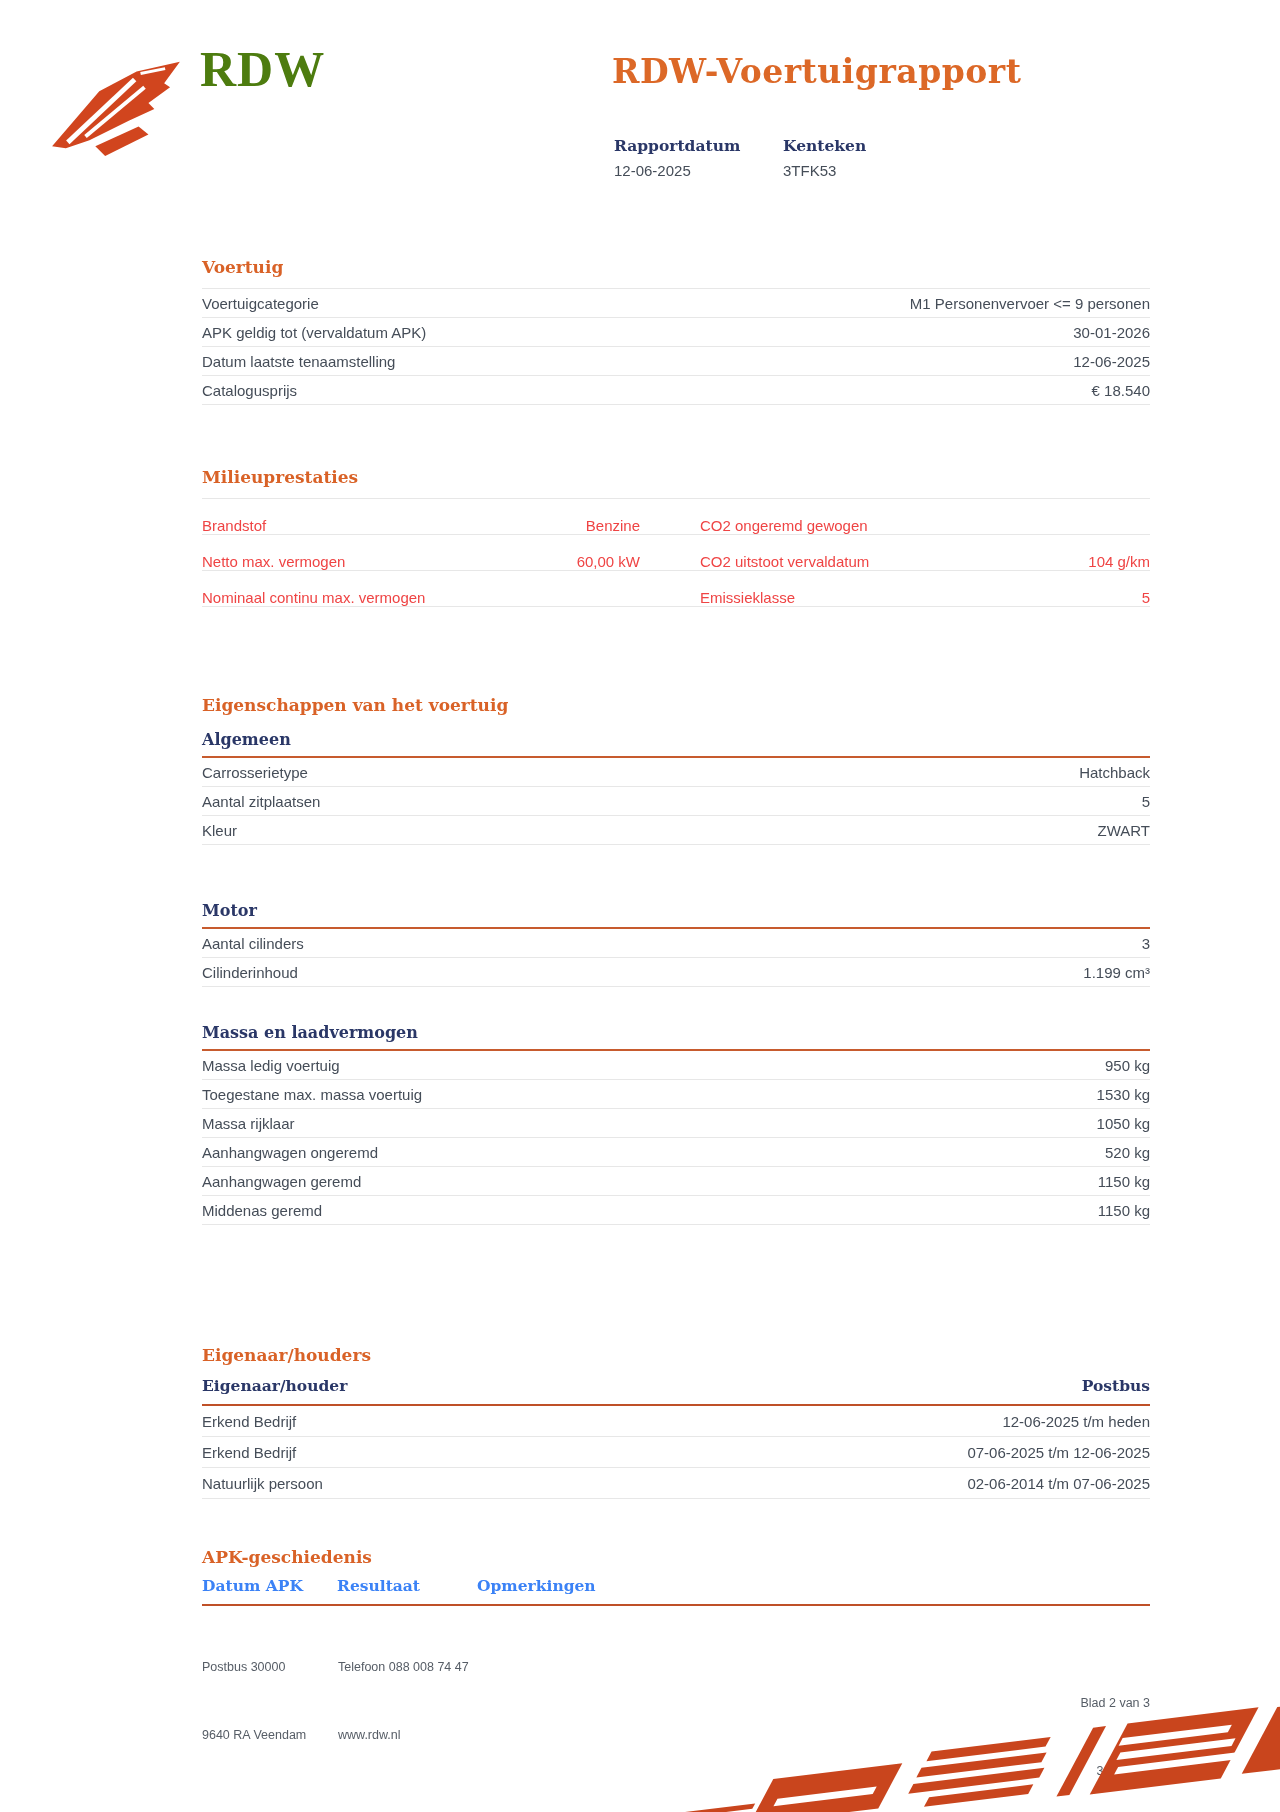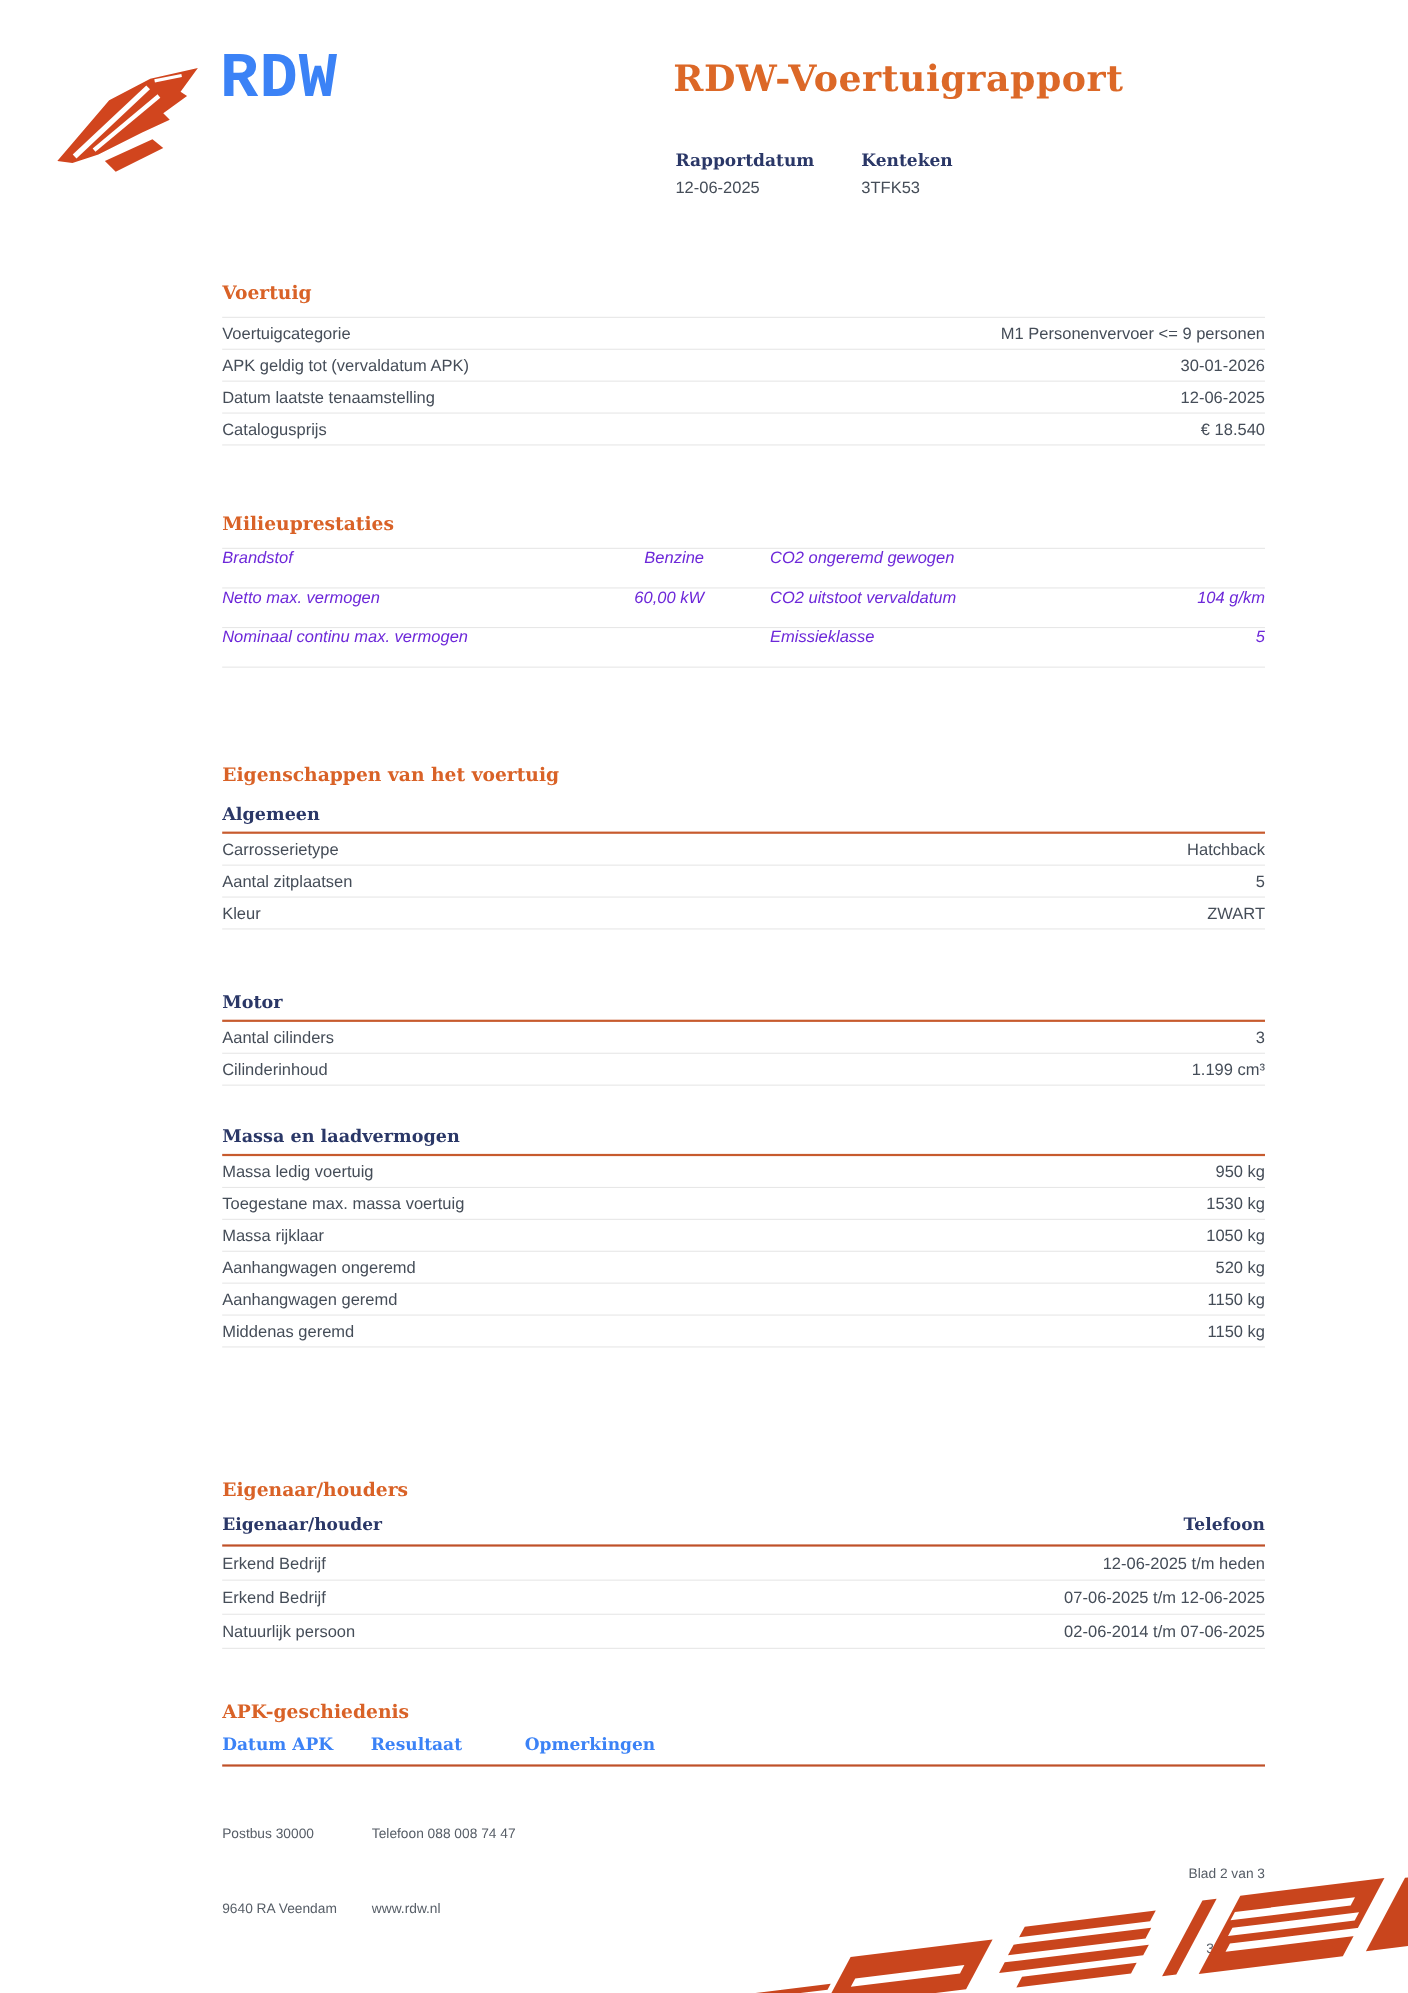--- a/index.html
+++ b/index.html
@@ -4,22 +4,22 @@
 <style>
   html,body { margin:0; padding:0; background:#ffffff; }
   .page {
     position:relative; width:1280px; height:1812px; background:#ffffff;
     overflow:hidden; font-family:"Liberation Sans", sans-serif;
   }
   
   .wing { position:absolute; left:46px; top:46px; width:138px; height:116px; }
   .brand-text {
     position:absolute; left:200px; top:40px;
-    font-family:Liberation Mono, monospace; font-weight:600; font-size:58px;
-    color:#3b82f6; letter-spacing:1px;
+    font-family:Liberation Serif, serif; font-weight:600; font-size:50px;
+    color:#4d7c0f; letter-spacing:1px;
   }
   .doc-title {
     position:absolute; left:612px; top:52px; margin:0;
     font-family:"DejaVu Serif", serif; font-weight:700; font-size:33px;
     color:#DC6827; letter-spacing:0.5px;
   }
   .meta { position:absolute; left:614px; top:136px; display:flex; }
   .meta-col1 { width:169px; }
   .meta-label { font-family:"DejaVu Serif", serif; font-weight:700; font-size:15.5px; color:#2A3767; }
   .meta-value { margin-top:7px; font-size:15px; color:#454D58; }
@@ -35,22 +35,22 @@
     display:flex; justify-content:space-between; align-items:center;
     height:28px; border-top:1px solid #E7E7E7;
     font-size:15px; color:#454D58;
   }
   .rows .row:last-child { border-bottom:1px solid #E7E7E7; }
   .row-label { white-space:nowrap; }
   .row-value { white-space:nowrap; text-align:right; }
 
   
   .m-row {
-    display:flex; align-items:flex-start; height:35px;
-    border-top:1px solid #E7E7E7; font-size:15px; color:#6d28d9;font-style:italic;
+    display:flex; align-items:flex-end; height:35px;
+    border-top:1px solid #E7E7E7; font-size:15px; color:#ef4444;
   }
   .m-rows .m-row:last-child { border-bottom:1px solid #E7E7E7; }
   .m-label-l { width:300px; }
   .m-value-l { width:138px; text-align:right; }
   .m-label-r { width:310px; margin-left:60px; }
   .m-value-r { flex:1; text-align:right; }
 
   
   .sub-title {
     margin:0; font-family:"DejaVu Serif", serif; font-weight:700;
@@ -236,21 +236,21 @@
           <span class="row-value">1150 kg</span>
         </div>
       </div>
     </div>
   </div>
 
   <div class="section" style="top:1344px;">
     <h2 class="section-title">Eigenaar/houders</h2>
     <div class="owner-head">
       <span>Eigenaar/houder</span>
-      <span>Telefoon</span>
+      <span>Postbus</span>
     </div>
     <div>
       <div class="owner-row">
         <span>Erkend Bedrijf</span>
         <span>12-06-2025 t/m heden</span>
       </div>
       <div class="owner-row">
         <span>Erkend Bedrijf</span>
         <span>07-06-2025 t/m 12-06-2025</span>
       </div>

